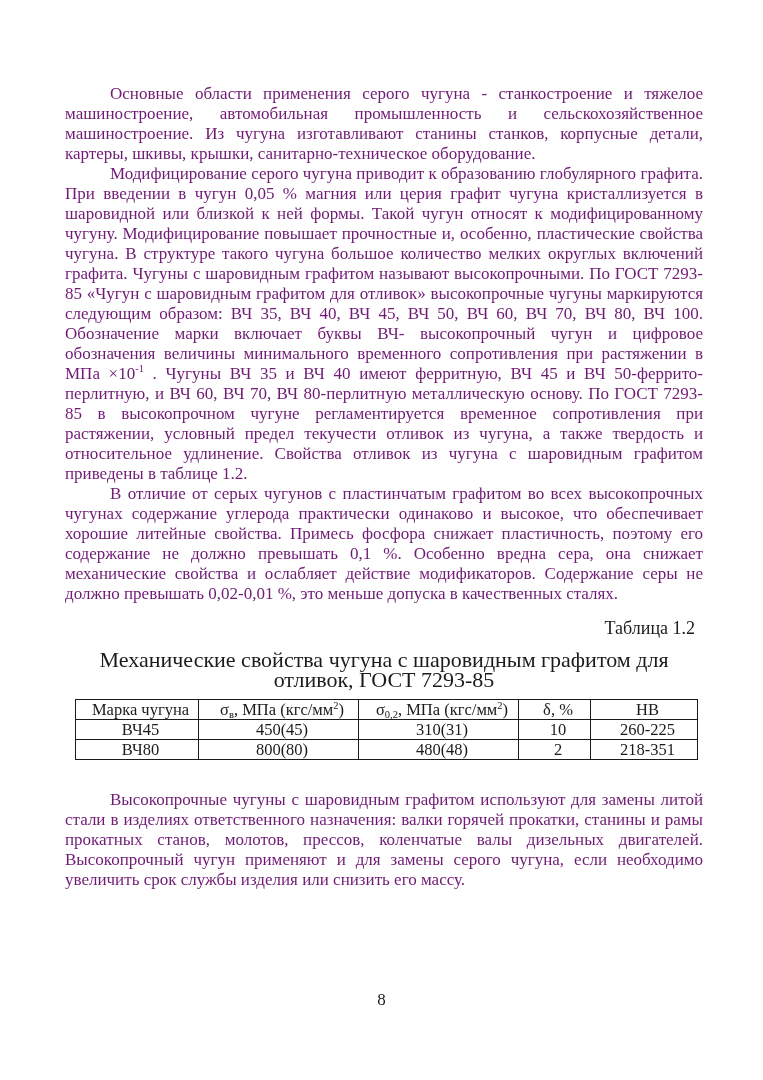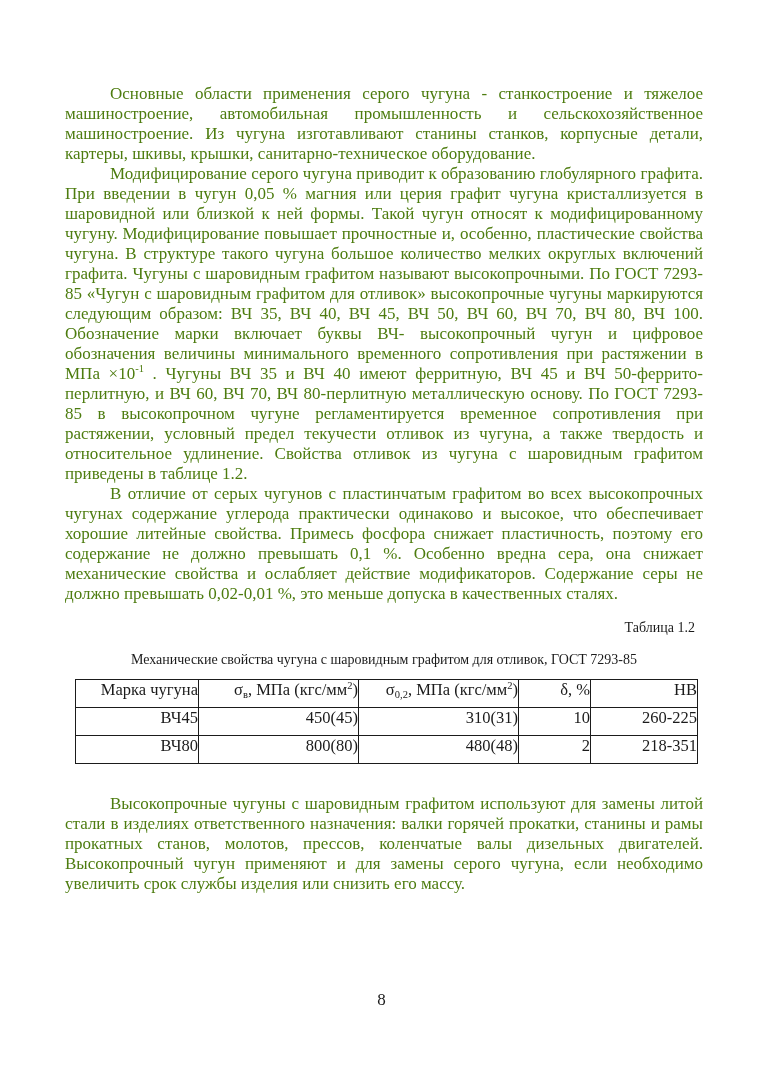--- a/index.html
+++ b/index.html
@@ -19,54 +19,54 @@
     left: 65px;
     top: 84px;
     width: 638px;
   }
   .para {
     margin: 0;
     font-size: 17px;
     line-height: 20px;
     text-align: justify;
     text-indent: 45px;
-    color: #4d7c0f;
+    color: #701a75;
   }
   .para .bold { font-weight: normal; }
   .para sup {
     font-size: 10.5px;
     line-height: 0;
     vertical-align: super;
   }
   .table-label {
     margin: 14px 8px 0 0;
-    font-size: 14px;
+    font-size: 18px;
     line-height: 20px;
     text-align: right;
   }
   .table-caption {
     margin: 12px 0 0 0;
-    font-size: 14px;
+    font-size: 22px;
     line-height: 20px;
     text-align: center;
     text-indent: 0;
   }
   table.props {
     margin: 9px 0 0 10px;
     border-collapse: collapse;
     table-layout: fixed;
     width: 622px;
   }
   table.props td {
     border: 1.6px solid #1b1b1b;
     font-size: 16.5px;
     line-height: 18px;
     height: 19px;
-    padding: 0 0 8px 7px;
-    text-align: right;
+    padding: 0 0 0 7px;
+    text-align: center;
     vertical-align: middle;
     overflow: hidden;
     white-space: nowrap;
   }
   table.props sub {
     font-size: 10.5px;
     line-height: 0;
     vertical-align: -3px;
   }
   table.props sup {

